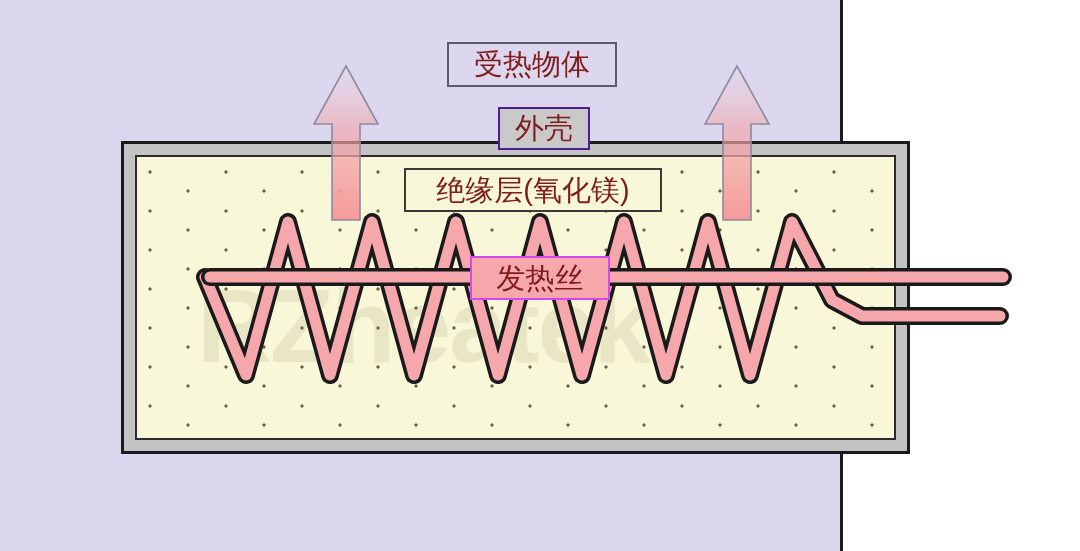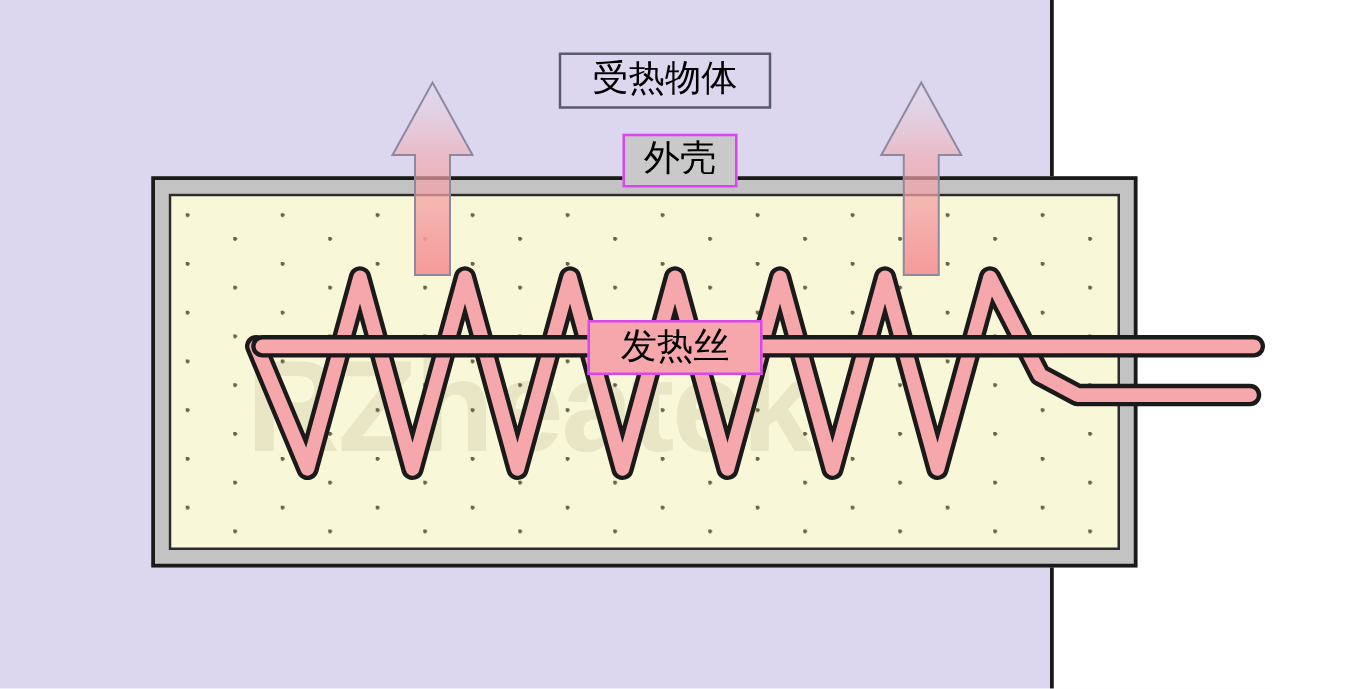--- a/index.html
+++ b/index.html
@@ -92,41 +92,40 @@
   }
   .arrow.left  { left: 310px; top: 62px; }
   .arrow.right { left: 701px; top: 62px; }
   
   .label {
     position: absolute;
     display: flex;
     align-items: center;
     justify-content: center;
     box-sizing: border-box;
-    color: #000000;
+    color: #7f1d1d;
     white-space: nowrap;
     line-height: 1;
-    font-family: Liberation Mono, monospace;
   }
   .label-heated {
     left: 447px;
     top: 42px;
     width: 170px;
     height: 45px;
     background: #dcd7ee;
     border: 2px solid #5b5b6e;
     font-size: 29px;
   }
   .label-shell {
     left: 498px;
     top: 107px;
     width: 92px;
     height: 43px;
     background: #c9c9c9;
-    border: 2px solid #d946ef;
+    border: 2px solid #4c1d95;
     font-size: 29px;
   }
   .label-insulation {
     left: 404px;
     top: 168px;
     width: 258px;
     height: 44px;
     background: #f8f7d7;
     border: 2px solid #3a3a3a;
     font-size: 29px;
@@ -188,15 +187,16 @@
         <stop offset="0%" stop-color="#f59a9a" stop-opacity="1"></stop>
         <stop offset="60%" stop-color="#f3a6ab" stop-opacity="0.62"></stop>
         <stop offset="100%" stop-color="#e4dcee" stop-opacity="0.35"></stop>
       </linearGradient>
     </defs>
     <path d="M36,4 L68,62 L50,62 L50,158 L22,158 L22,62 L4,62 Z" fill="url(#arrGradR)" stroke="#8d8aa0" stroke-width="1.6"></path>
   </svg>
 
   <div class="label label-heated">受热物体</div>
   <div class="label label-shell">外壳</div>
+  <div class="label label-insulation">绝缘层(氧化镁)</div>
   <div class="label label-wire">发热丝</div>
 
 </div>
 
 </body></html>

